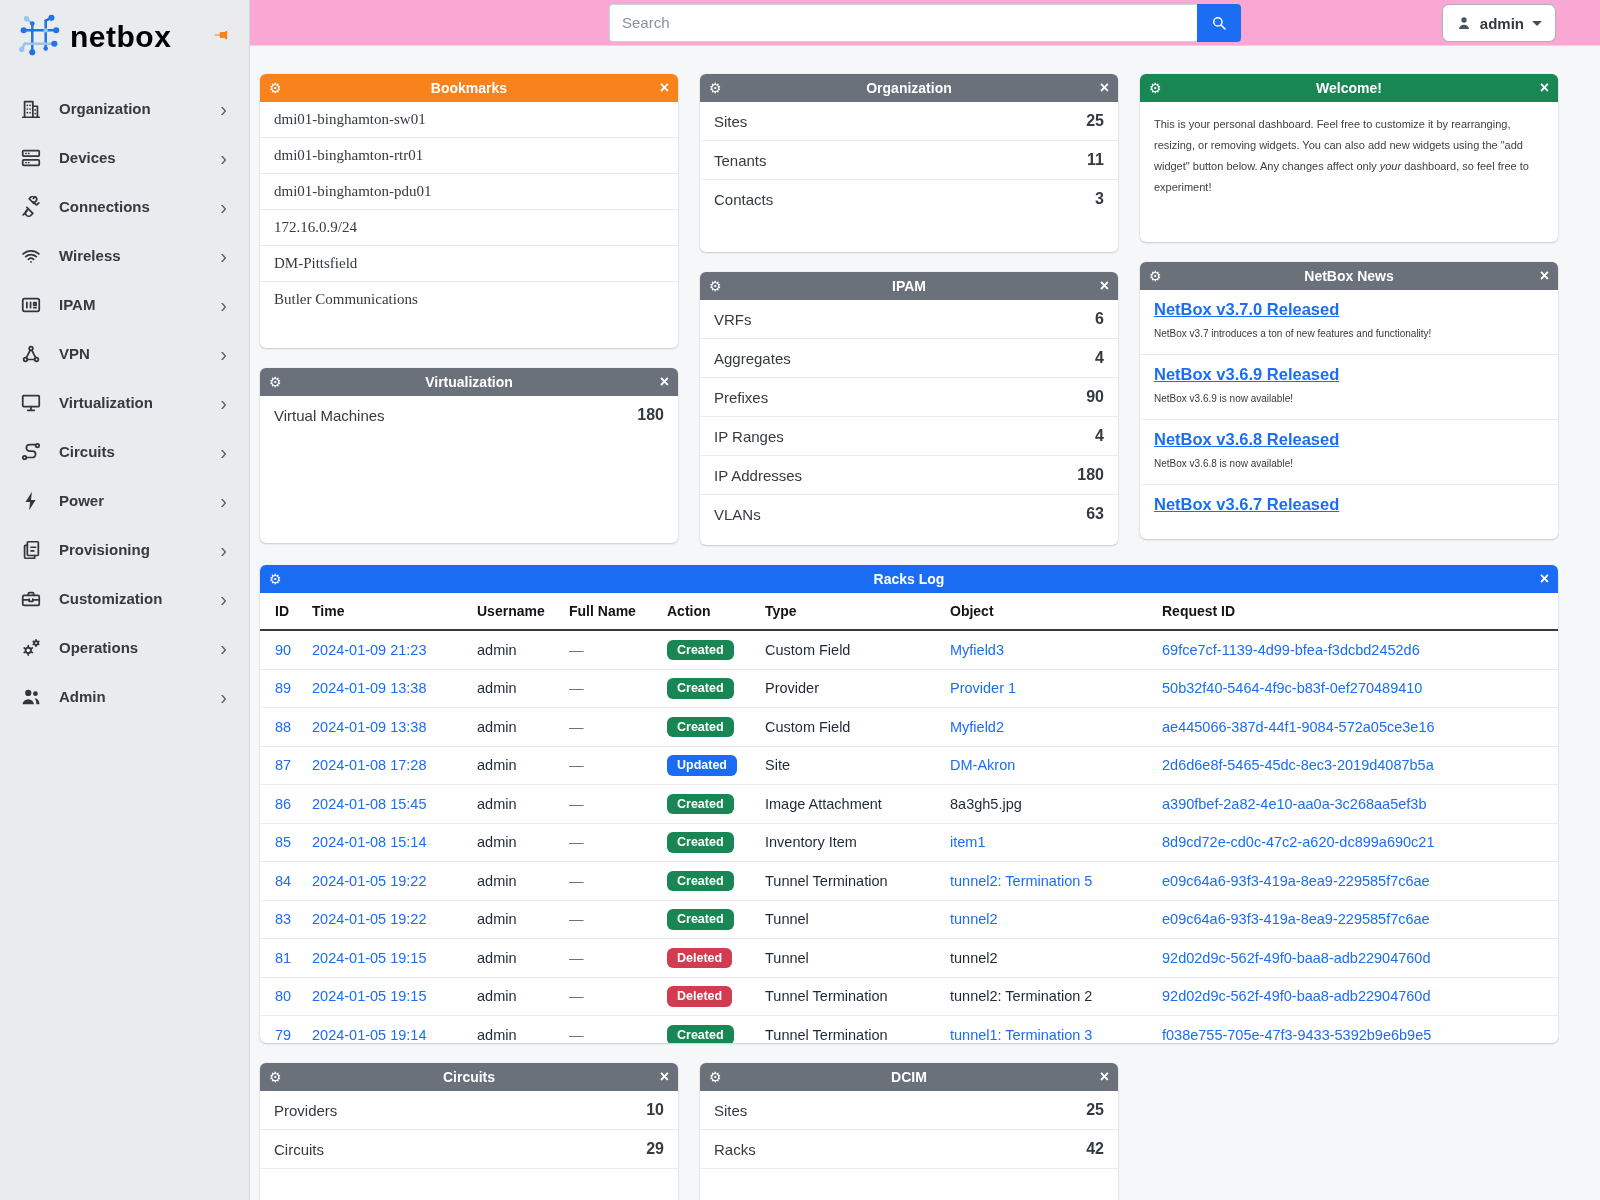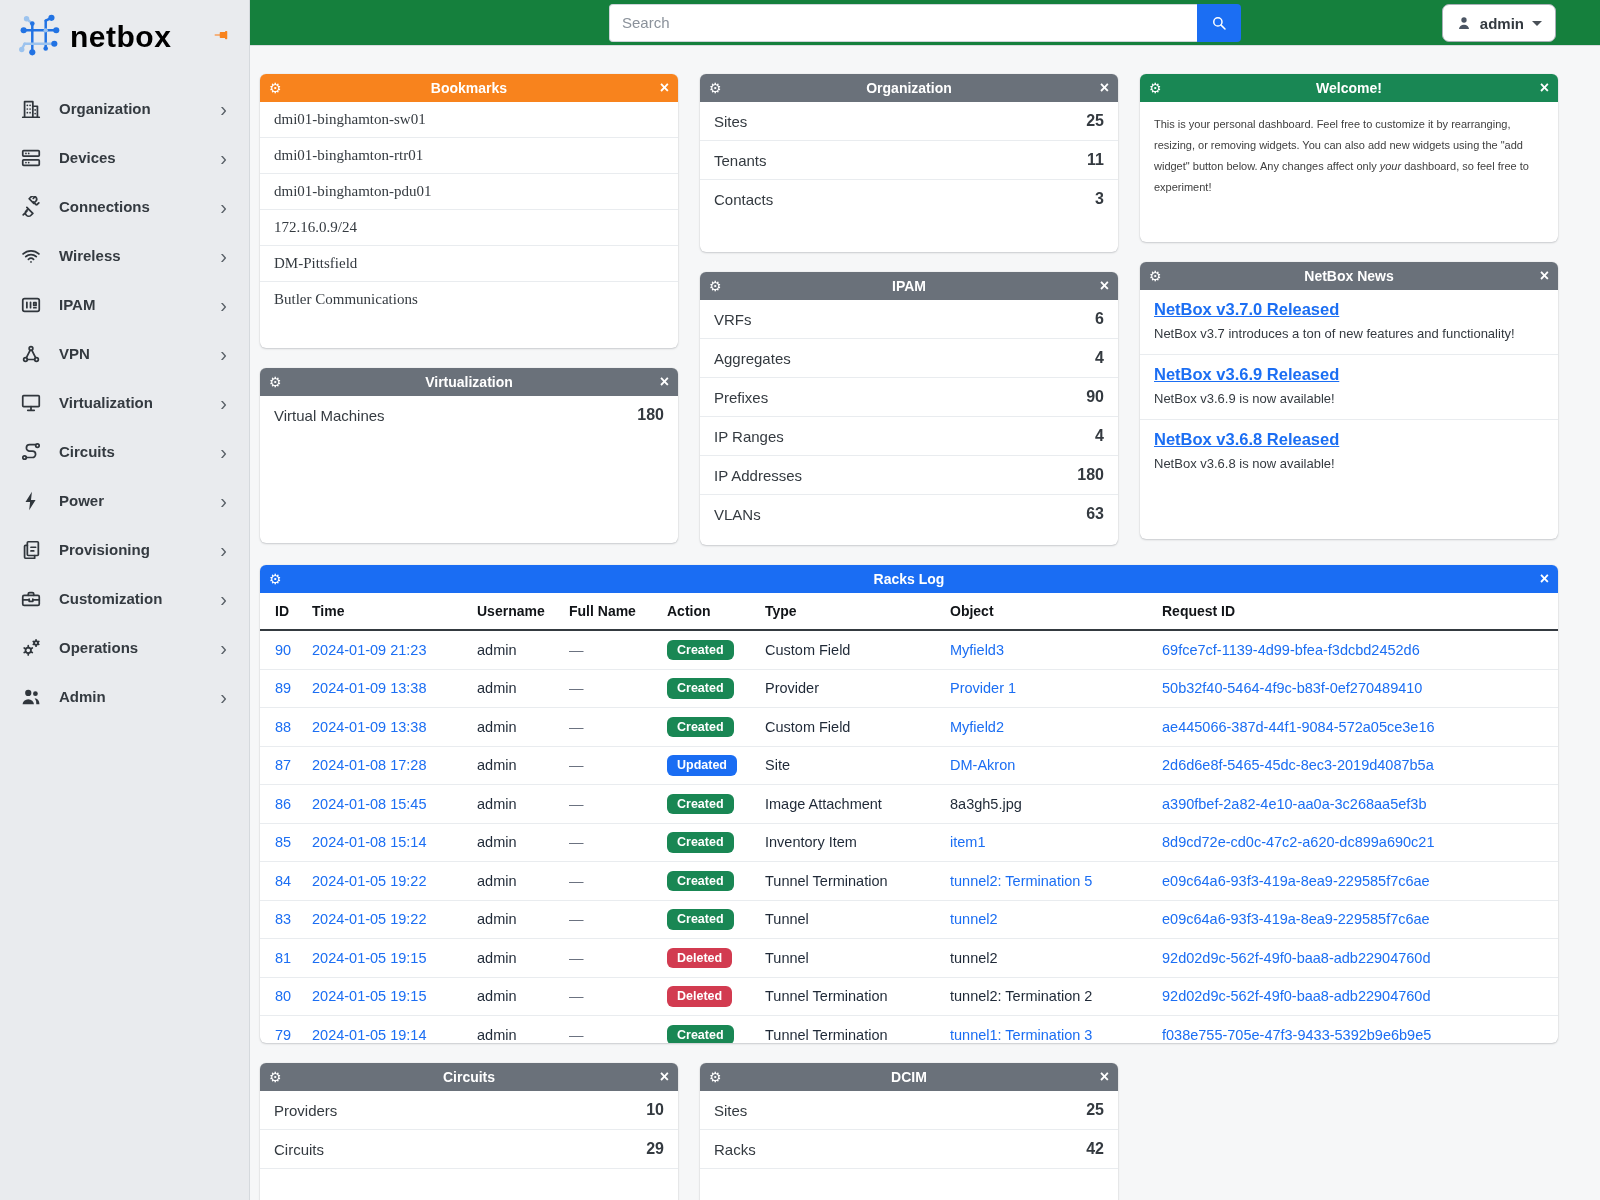--- a/index.html
+++ b/index.html
@@ -25,21 +25,21 @@
     display: flex; align-items: center; height: 49px;
     padding: 0 22px 0 20px; cursor: pointer;
     color: #343a40; font-weight: 700; font-size: 15px;
   }
   .side-icon { width: 24px; height: 22px; margin-right: 15px; color: #30363c; display: inline-flex; align-items: center; }
   .side-icon svg { width: 22px; height: 22px; }
   .side-chevron { margin-left: auto; color: #5b6269; font-size: 20px; line-height: 1; font-weight: 400; }
   
   .main { flex: 1; display: flex; flex-direction: column; min-width: 0; }
   .topbar {
-    height: 46px; background: #15803d; border-bottom: 1px solid #d8dbdf;
+    height: 46px; background: #f9a8d4; border-bottom: 1px solid #d8dbdf;
     display: flex; align-items: center; justify-content: center; position: relative; flex-shrink: 0;
   }
   .search-wrap { display: flex; width: 632px; height: 38px; }
   .search-input {
     flex: 1; border: 1px solid #ced4da; border-right: none;
     border-radius: 4px 0 0 4px; padding: 0 12px; font-size: 15px;
     color: #495057; outline: none; font-family: inherit;
   }
   .search-input::placeholder { color: #8a919a; }
   .search-btn {
@@ -82,21 +82,21 @@
   .tail::after { content: ""; display: block; border-top: 1px solid #e9ecef; height: 40px; }
   
   .bm-row { padding: 9px 14px; font-size: 15px; color: #343a40; cursor: pointer; font-family: Liberation Serif, serif; }
   .bm-row + .bm-row { border-top: 1px solid #e9ecef; }
   
   .welcome-body { padding: 12px 14px; font-size: 11px; line-height: 21px; color: #404040; }
   
   .news-item { padding: 10px 14px; }
   .news-item + .news-item { border-top: 1px solid #e9ecef; }
   .news-link { font-size: 16.5px; font-weight: 700; color: #1b6ef3; text-decoration: underline; cursor: pointer; }
-  .news-body { font-size: 13px; line-height: 21px; color: #343a40; margin-top: 4px; }
+  .news-body { font-size: 10px; line-height: 21px; color: #343a40; margin-top: 4px; }
   
   .changelog-card { margin-top: 20px; height: 478px; }
   table.cl { width: 100%; border-collapse: collapse; table-layout: fixed; }
   table.cl th {
     text-align: left; font-size: 14px; font-weight: 700; color: #111418;
     padding: 10px 8px; border-bottom: 2px solid #343a40;
   }
   table.cl td {
     padding: 8.5px 8px; font-size: 14.5px; color: #1f2937;
     border-bottom: 1px solid #e9ecef; overflow: hidden; white-space: nowrap;
@@ -412,20 +412,21 @@
         <section class="card" style="height:277px">
           <div class="card-header" style="background: rgb(106, 113, 122);">
             <span class="gear">⚙</span>
             <span class="card-title">NetBox News</span>
             <span class="close-x">×</span>
           </div>
           <div class="card-body">
               <div class="news-item"><a class="news-link">NetBox v3.7.0 Released</a><div class="news-body">NetBox v3.7 introduces a ton of new features and functionality!</div></div>
               <div class="news-item"><a class="news-link">NetBox v3.6.9 Released</a><div class="news-body">NetBox v3.6.9 is now available!</div></div>
               <div class="news-item"><a class="news-link">NetBox v3.6.8 Released</a><div class="news-body">NetBox v3.6.8 is now available!</div></div>
+              <div class="news-item"><a class="news-link">NetBox v3.6.7 Released</a></div>
             </div>
         </section>
       </div>
     </div>
 
     <section class="card changelog-card">
       <div class="card-header" style="background: rgb(26, 109, 243);">
         <span class="gear">⚙</span>
         <span class="card-title">Racks Log</span>
         <span class="close-x">×</span>

